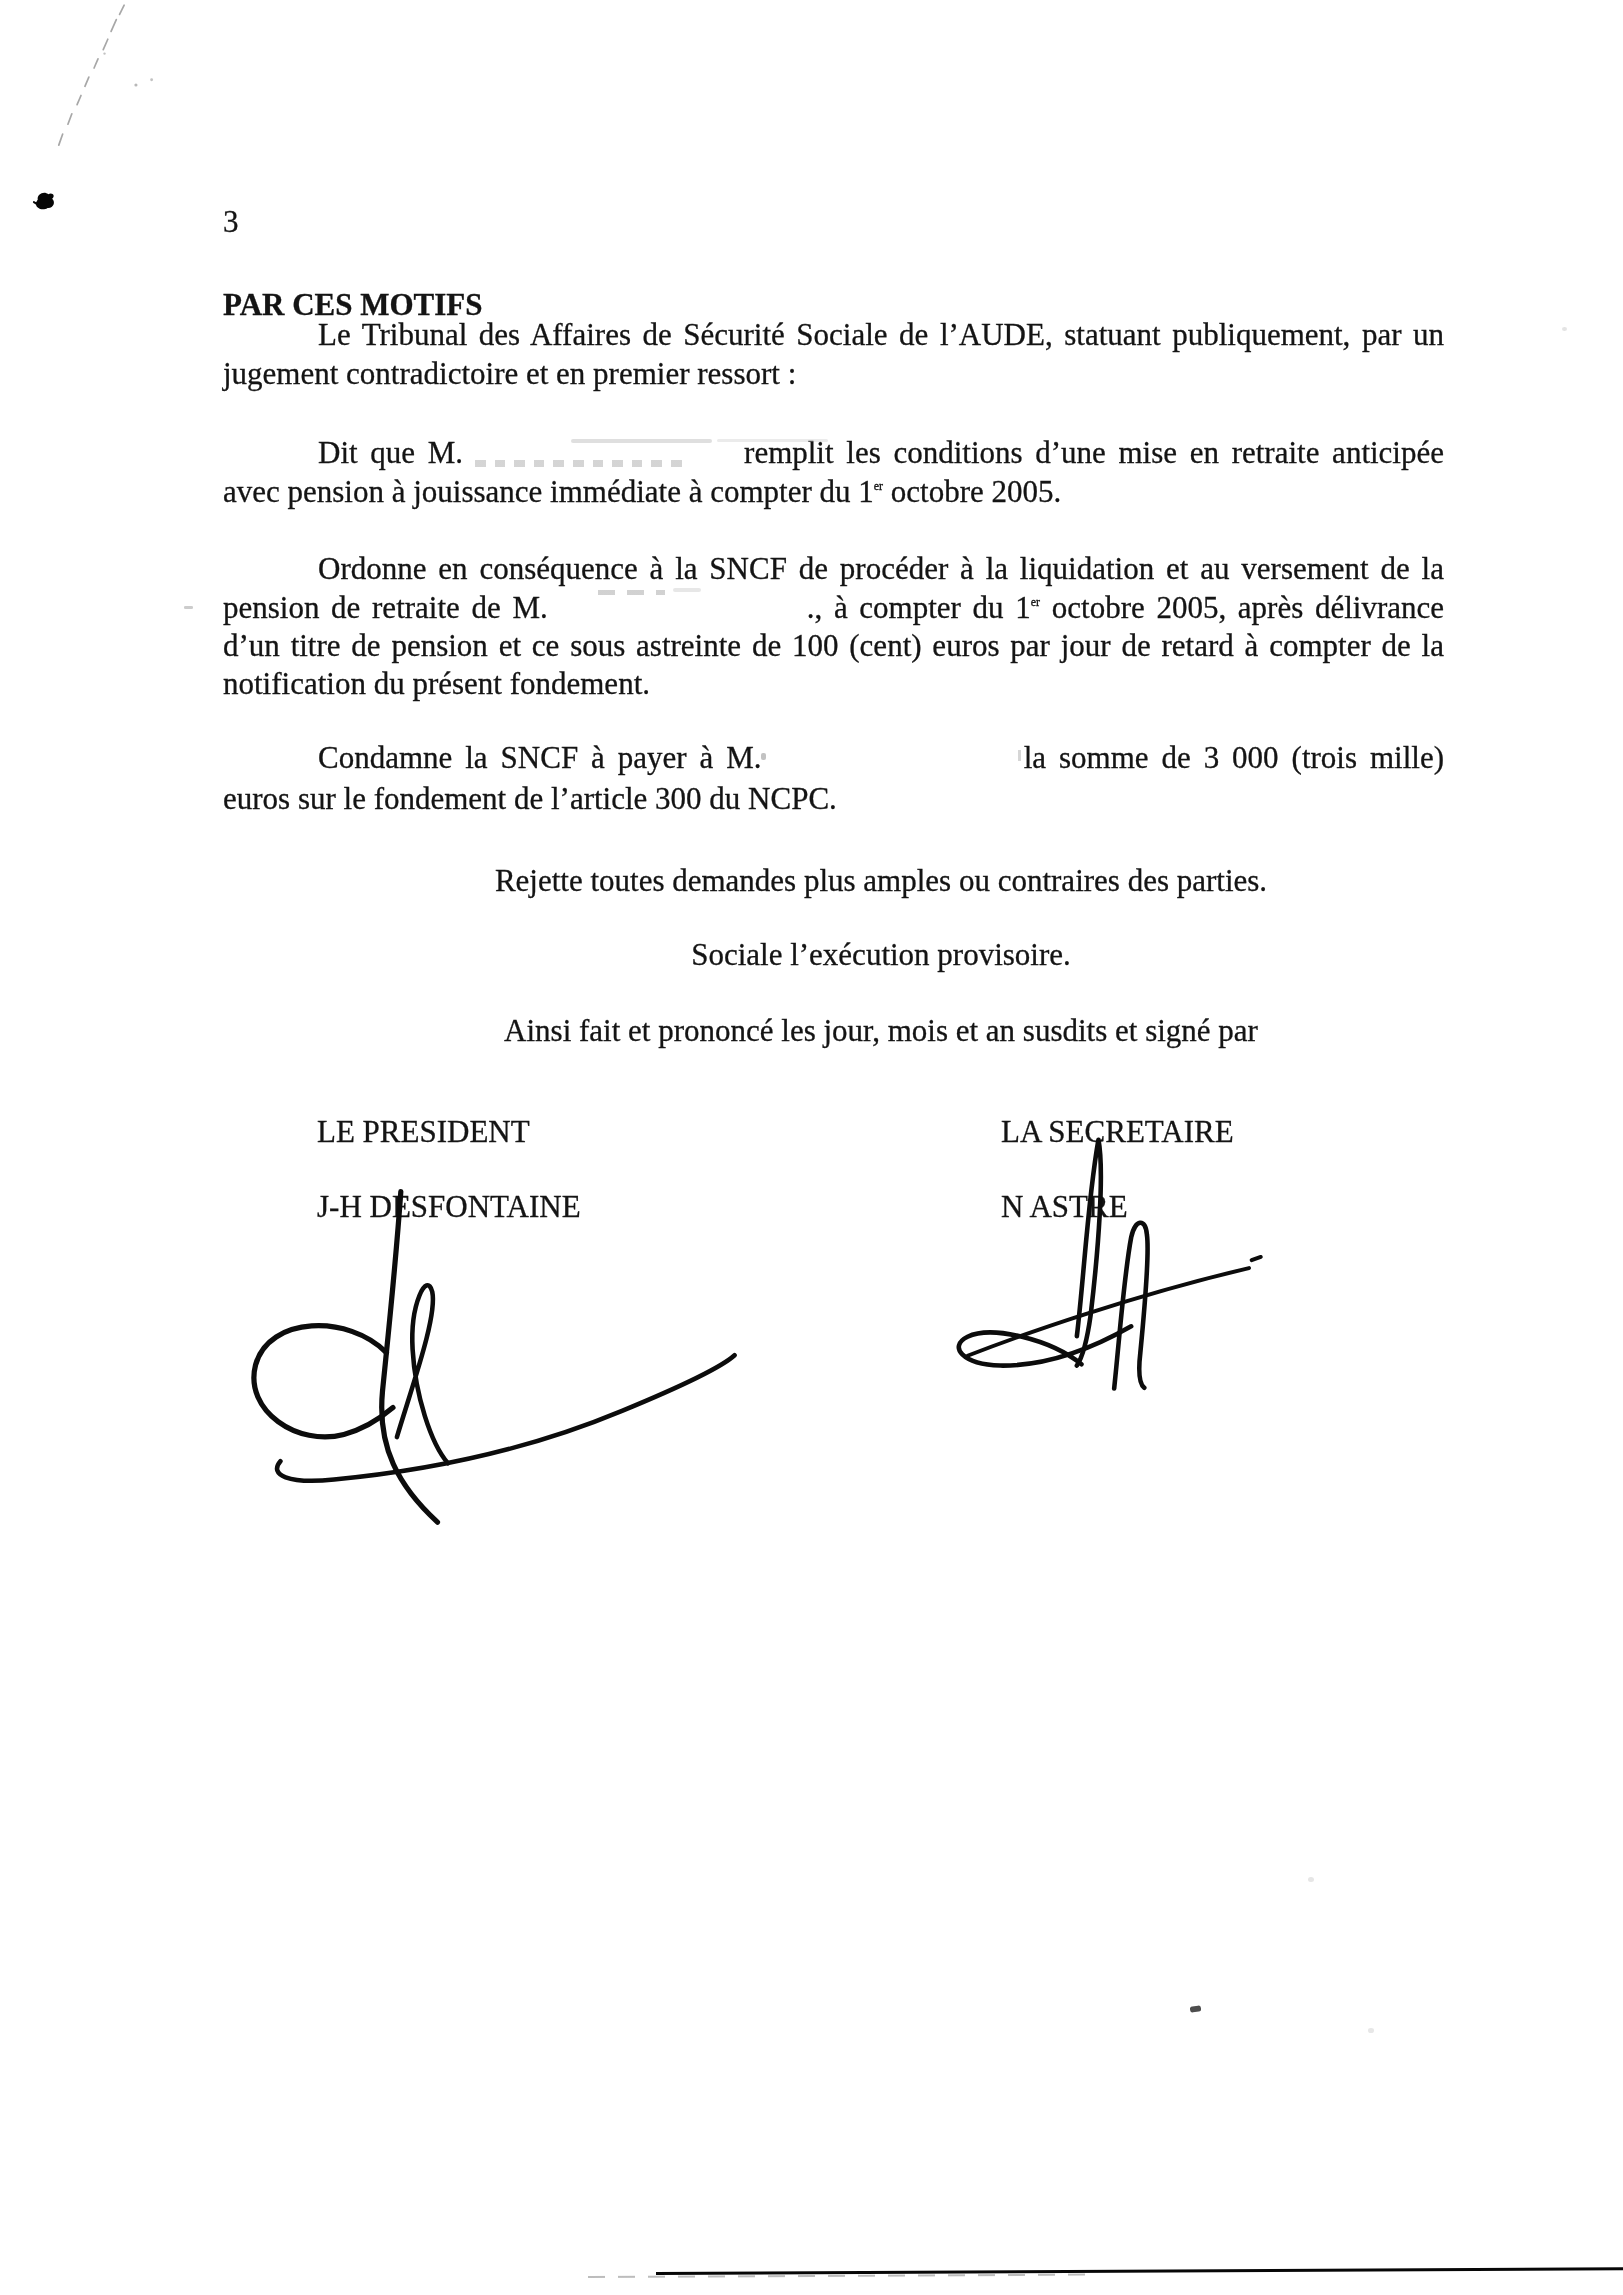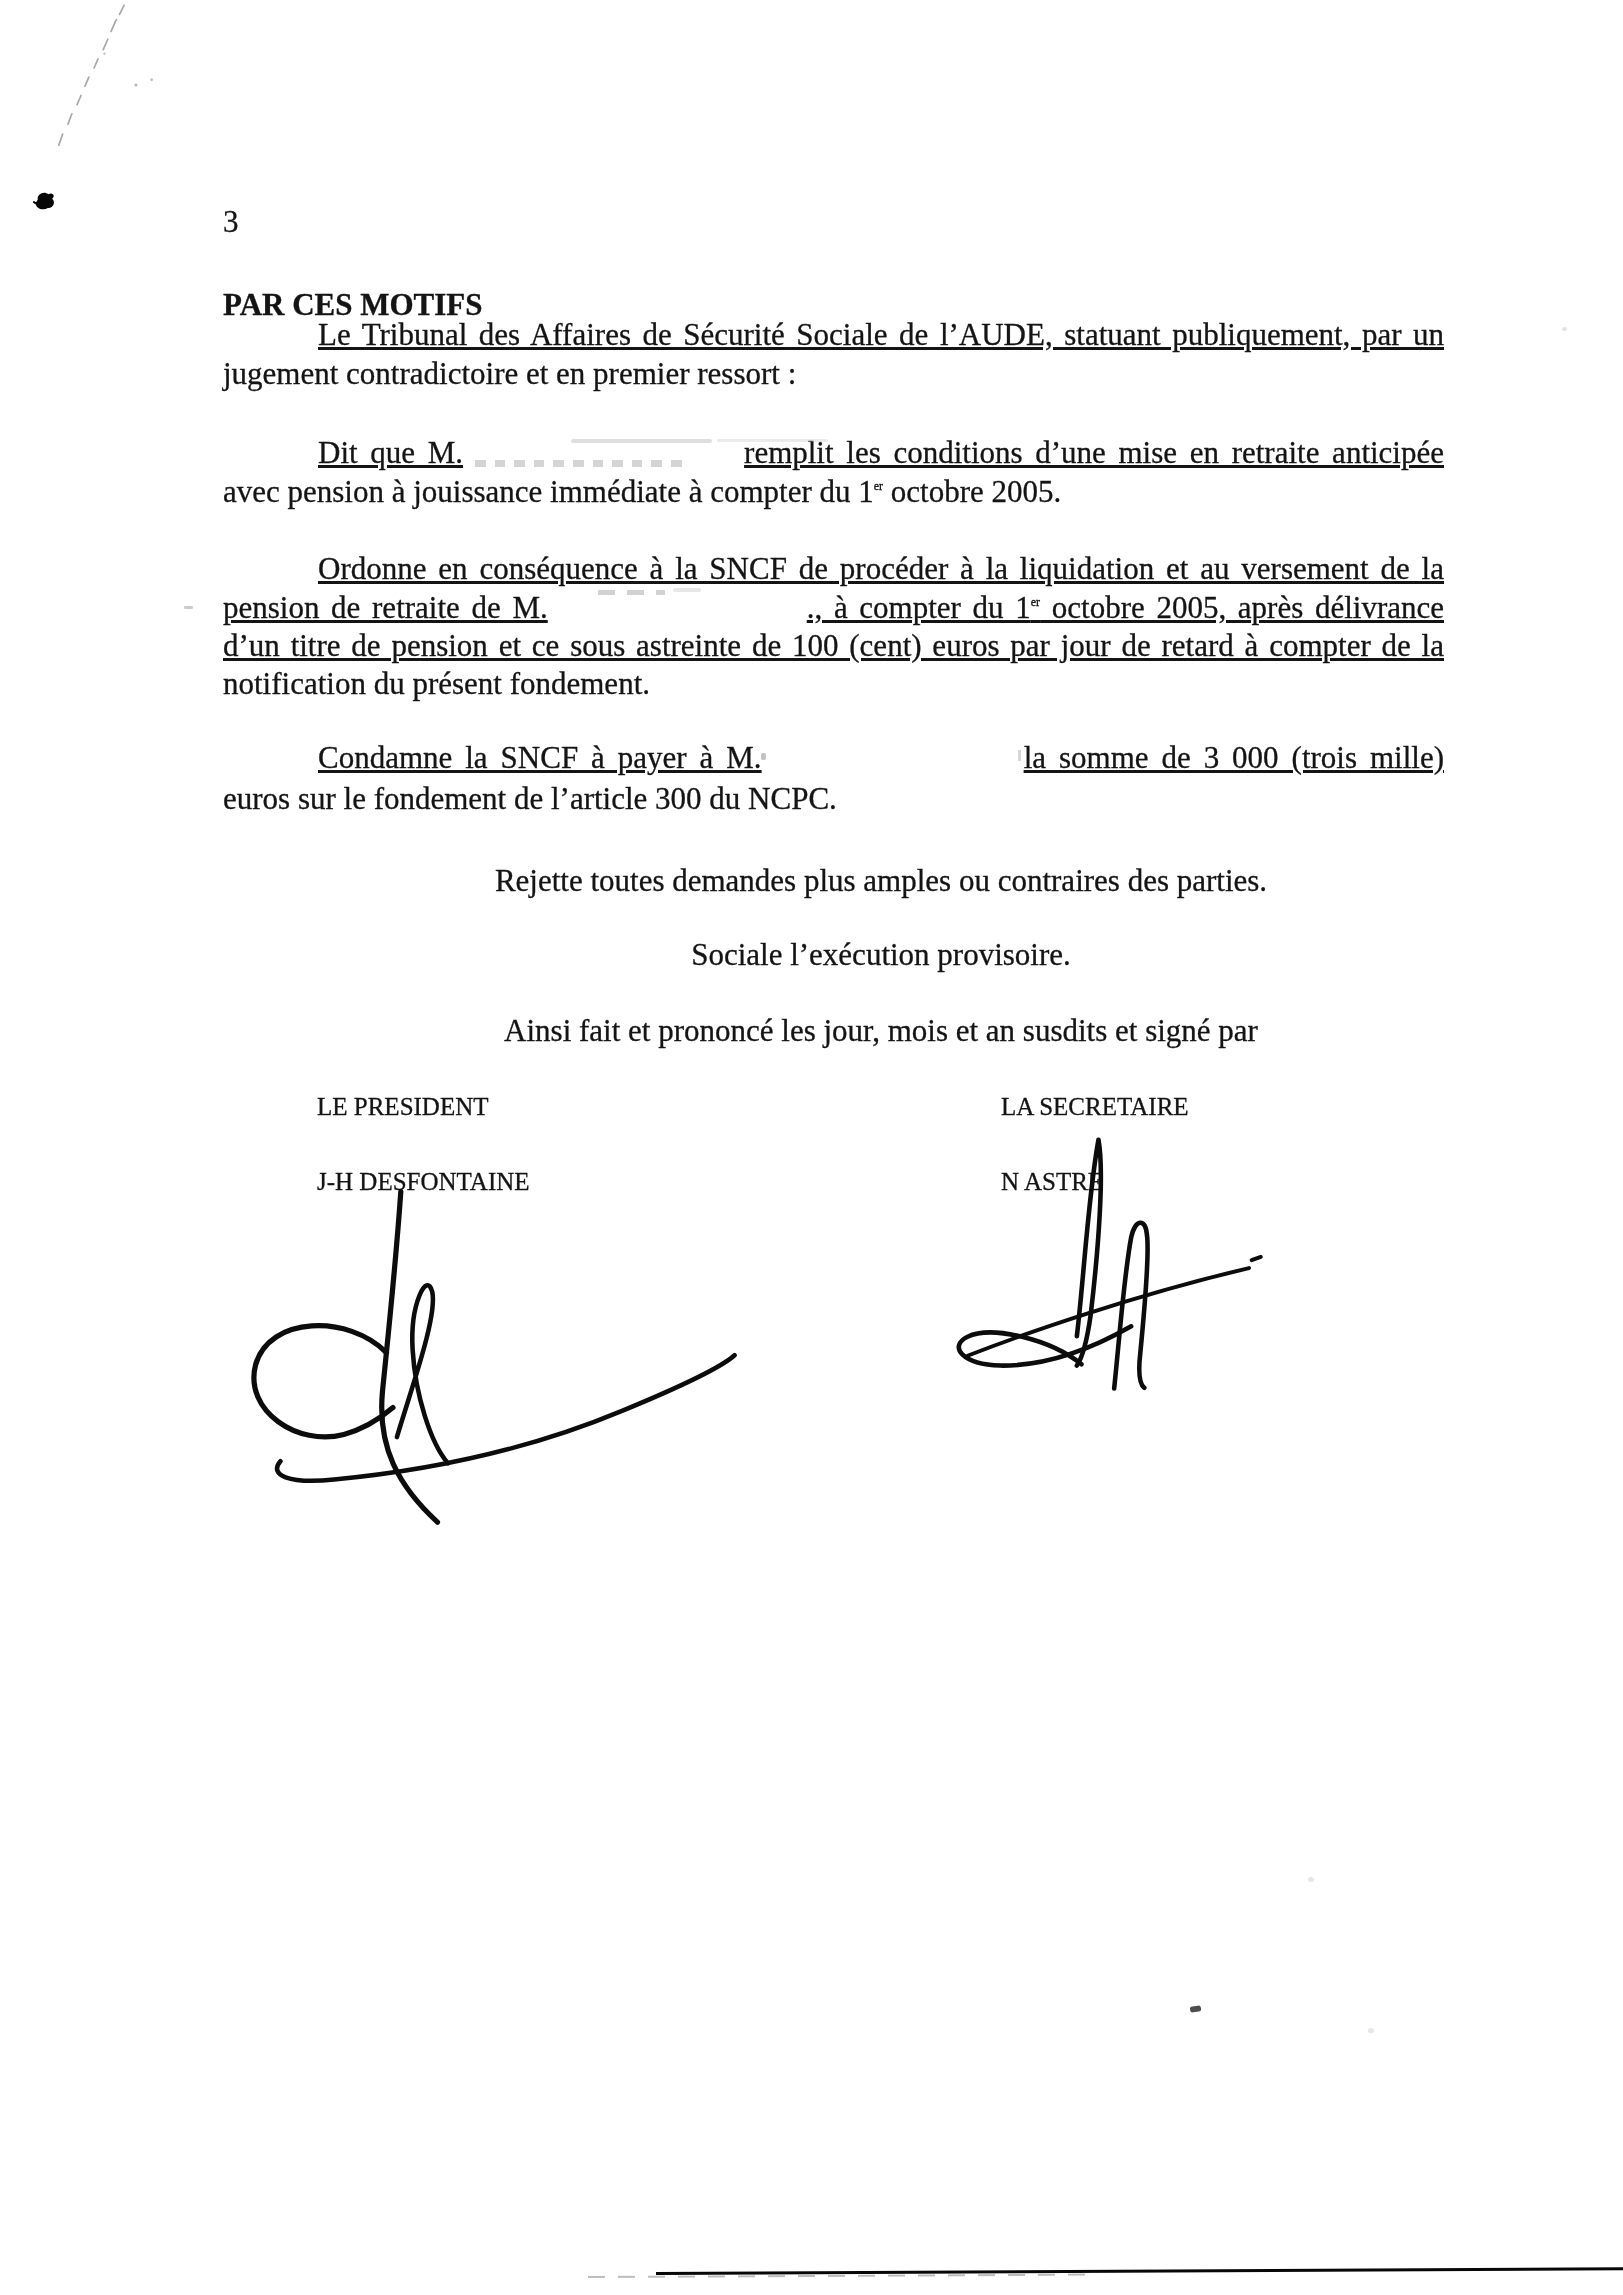--- a/index.html
+++ b/index.html
@@ -10,27 +10,27 @@
     overflow:hidden;
     font-family:"Liberation Serif","DejaVu Serif",serif;
     color:#141414;
     -webkit-text-stroke:0.3px #141414;
   }
   .textflow{position:absolute;left:223px;top:0;width:1221px;}
   .line{
     position:absolute;left:0;width:100%;
     font-size:31px;line-height:39px;
   }
-  .line.j{text-align:justify;text-align-last:justify;text-decoration:underline;}
+  .line.j{text-align:justify;text-align-last:justify;}
   .line.ind{text-indent:95px;text-align:center;}
   .line.bold{font-weight:bold;margin-top:45px;}
   .gap{display:inline-block;height:1.3px;}
   .sup{font-size:12px;position:relative;top:-11.8px;line-height:0;}
   .sig{
-    position:absolute;font-size:25px;line-height:39px;white-space:nowrap;
+    position:absolute;font-size:31px;line-height:39px;white-space:nowrap;margin-top:25px;
   }
   .art{position:absolute;}
   svg{position:absolute;overflow:visible;}
   .stroke{fill:none;stroke:#0c0c0c;stroke-linecap:round;stroke-linejoin:round;}
 </style>
 </head>
 <body>
 
 <main class="sheet">
 

